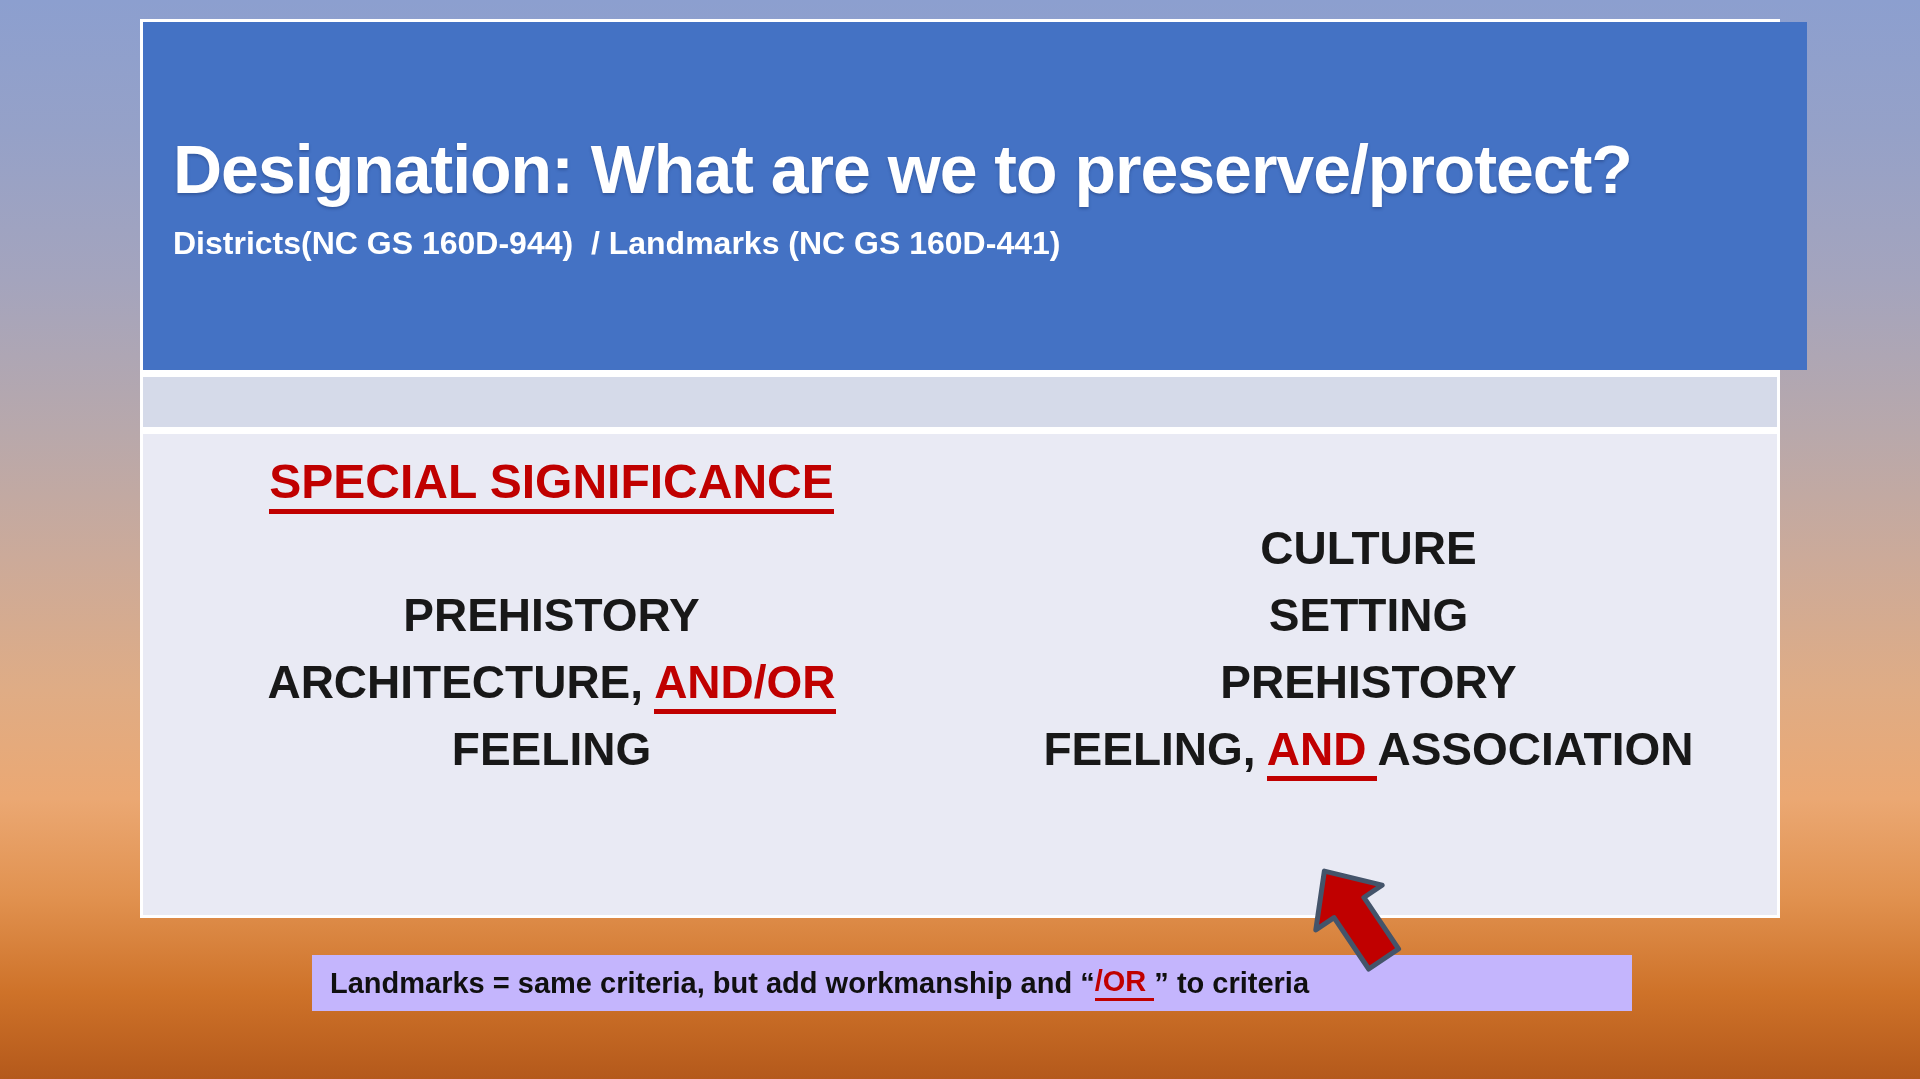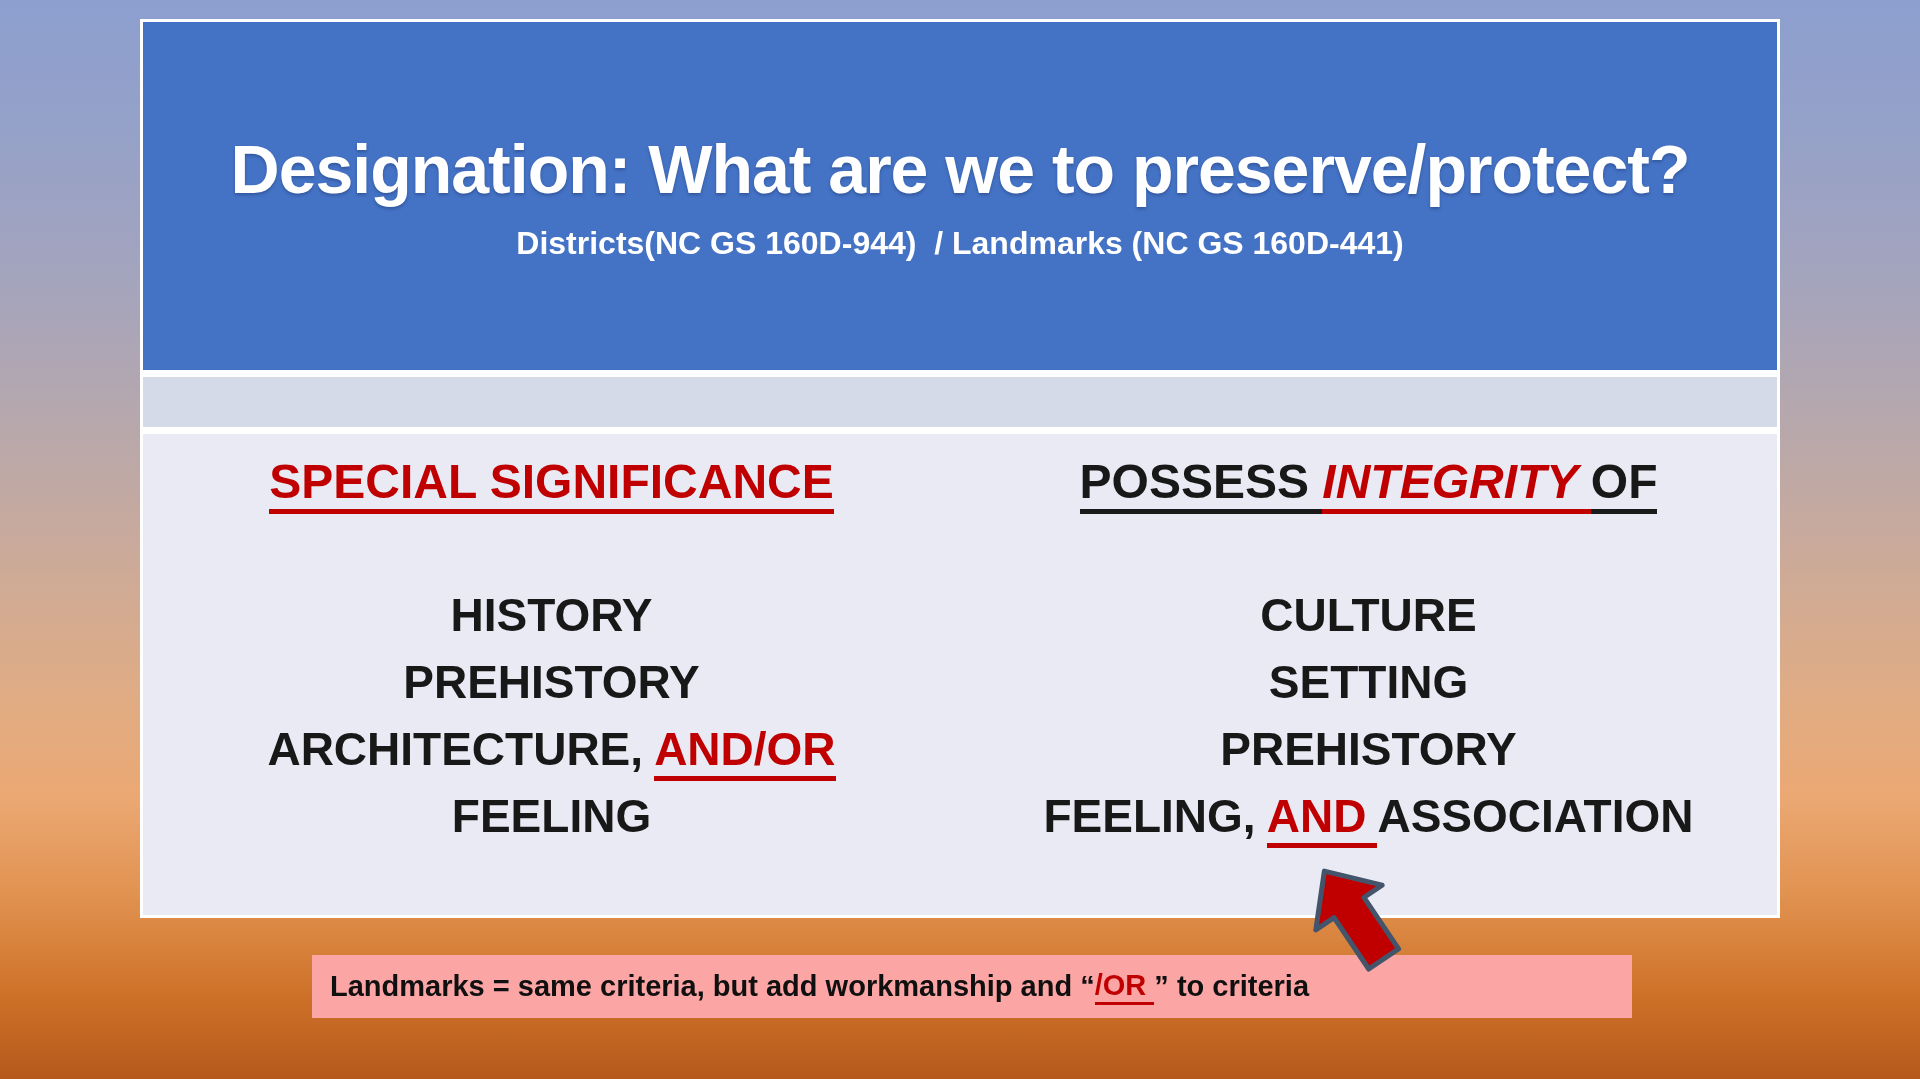--- a/index.html
+++ b/index.html
@@ -24,22 +24,23 @@
     position: absolute;
     left: 140px; top: 19px;
     width: 1640px; height: 899px;
     background: #ffffff;
     padding: 3px;
     box-sizing: border-box;
   }
   .header-banner {
     width: 100%; height: 348px;
     background: #4472C4;
-    text-align: center;
+    text-align: left;
     overflow: hidden;
+    padding-left: 30px;
   }
   .slide-title {
     margin-top: 110px;
     line-height: 75px;
     font-size: 68px;
     font-weight: bold;
     color: #ffffff;
     letter-spacing: -1px;
     text-shadow: 0 2px 3px rgba(20,40,90,0.35);
     white-space: pre;
@@ -83,22 +84,22 @@
     white-space: pre;
   }
   .spacer-line { height: 67px; }
   .red { color: #C00000; }
   .italic { font-style: italic; }
   .ul-red { border-bottom: 5px solid #C00000; padding-bottom: 1px; }
   .ul-black { border-bottom: 5px solid #1a1a1a; padding-bottom: 1px; }
   .footer-bar {
     position: absolute;
     left: 312px; top: 955px;
-    width: 1320px; height: 63px;
-    background: #fca5a5;
+    width: 1320px; height: 56px;
+    background: #c4b5fd;
     display: flex;
     align-items: center;
     padding-left: 18px;
     box-sizing: border-box;
     font-size: 29px;
     font-weight: bold;
     color: #101010;
     white-space: pre;
   }
   .footer-bar .ul-red { border-bottom: 3px solid #C00000; padding-bottom: 0; }
@@ -118,27 +119,25 @@
     <div class="slide-title">Designation: What are we to preserve/protect?</div>
     <div class="slide-subtitle">Districts(NC GS 160D-944)  / Landmarks (NC GS 160D-441)</div>
   </div>
   <div class="white-gap"></div>
   <div class="divider-band"></div>
   <div class="white-gap"></div>
   <div class="criteria-table">
     <div class="criteria-col">
       <div class="col-heading"><span class="red ul-red">SPECIAL SIGNIFICANCE</span></div>
       <div class="spacer-line"></div>
-      <div class="line">HISTORY</div>
       <div class="line">PREHISTORY</div>
       <div class="line"><span>ARCHITECTURE, </span><span class="red ul-red">AND/OR</span></div>
       <div class="line">FEELING</div>
     </div>
     <div class="criteria-col">
-      <div class="col-heading"><span class="ul-black">POSSESS </span><span class="red italic ul-red">INTEGRITY </span><span class="ul-black">OF</span></div>
       <div class="spacer-line"></div>
       <div class="line">CULTURE</div>
       <div class="line">SETTING</div>
       <div class="line">PREHISTORY</div>
       <div class="line"><span>FEELING, </span><span class="red ul-red">AND </span><span>ASSOCIATION</span></div>
     </div>
   </div>
 </div>
 
 <div class="footer-bar"><span>Landmarks = same criteria, but add workmanship and “</span><span class="red ul-red">/OR </span><span>” to criteria</span></div>

